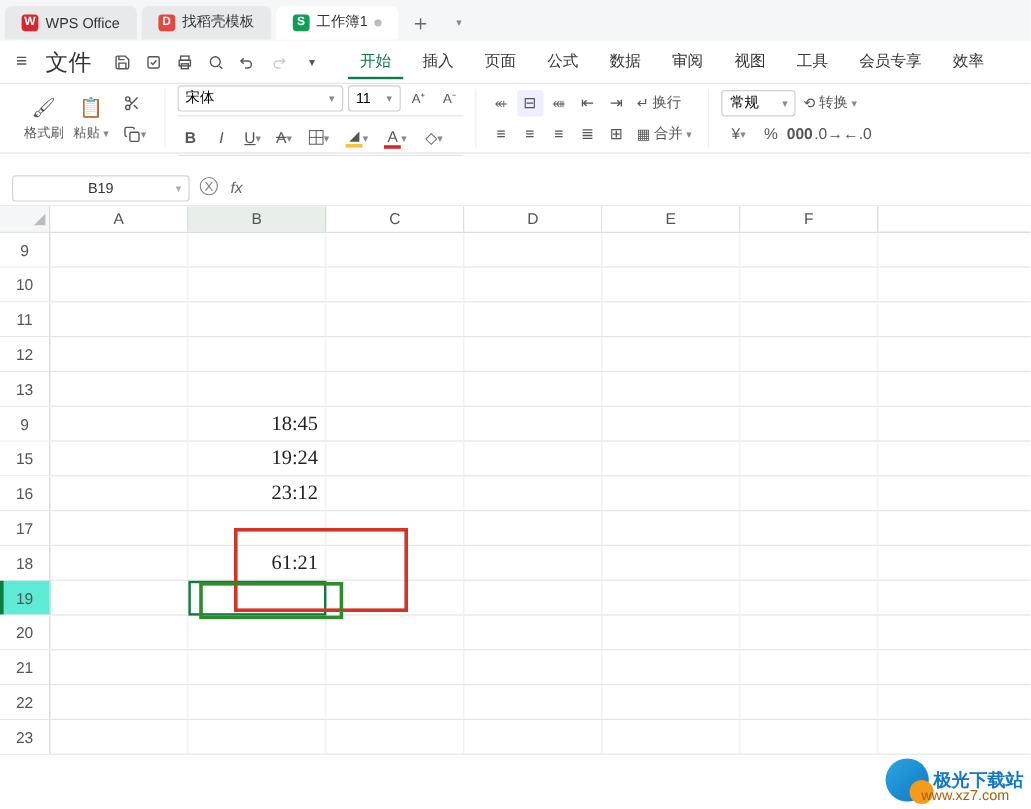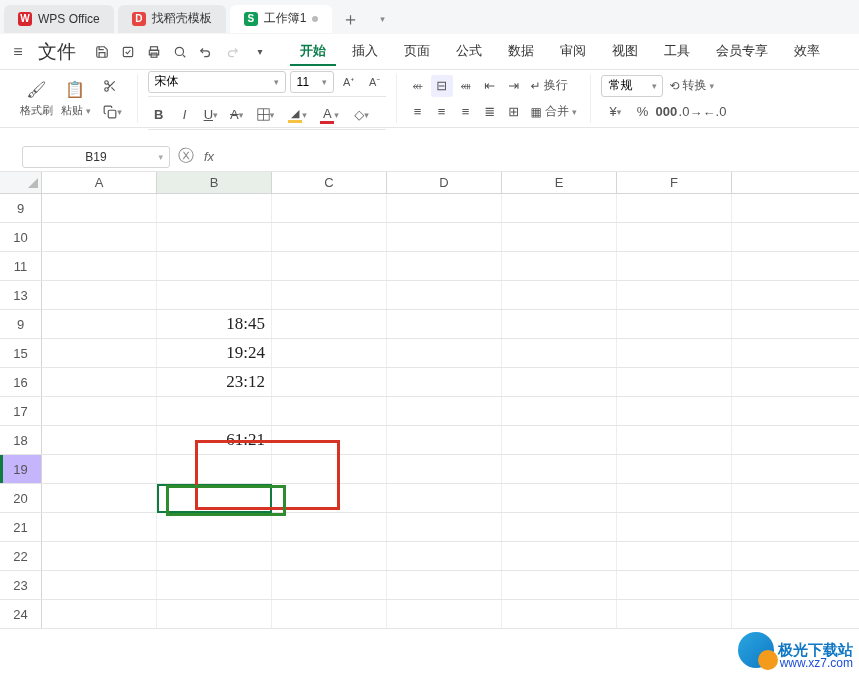--- a/index.html
+++ b/index.html
@@ -18,21 +18,21 @@
 
 
 .menurow { display: flex; align-items: center; height: 36px; background: #fff; border-bottom: 1px solid #e5e5e5; padding: 0 6px; }
 .btn-burger { width: 24px; height: 24px; display: flex; align-items: center; justify-content: center; color: #555; }
 .file-btn { font-size: 19px; color: #333; padding: 0 8px; }
 .mini-icons { display: flex; gap: 2px; margin-left: 6px; }
 .mini-icons div { width: 24px; height: 24px; display: flex; align-items: center; justify-content: center; color: #555; }
 .chev { color: #aaa; font-size: 10px; margin-left: 2px; }
 .menus { display: flex; margin-left: 18px; gap: 6px; }
 .menus div { font-size: 13px; color: #333; padding: 4px 10px; }
-.menus div.active { color: #0a7d4b; border-bottom: 2px solid #0a7d4b; font-weight: 700; }
+.menus div.active { color: #0a7d4b; border-bottom: 2px solid #0a7d4b; font-weight: 400; }
 
 
 .ribbon { display: flex; align-items: stretch; height: 58px; background: #fff; border-bottom: 1px solid #e5e5e5; padding: 4px 6px; gap: 0; }
 .rgroup { display: flex; align-items: center; padding: 0 10px; border-right: 1px solid #eee; }
 .rgroup:last-child { border-right: none; }
 .vbtn { display: flex; flex-direction: column; align-items: center; justify-content: center; font-size: 11px; color: #555; gap: 3px; padding: 0 4px; min-width: 34px; }
 .vbtn .ic { height: 20px; display: flex; align-items: center; justify-content: center; font-size: 16px; }
 .fontbox { display: flex; flex-direction: column; gap: 4px; }
 .fontbox .row { display: flex; align-items: center; gap: 4px; }
 .selbox { border: 1px solid #d0d0d0; height: 22px; font-size: 12px; padding: 0 6px; display: flex; align-items: center; background: #fff; border-radius: 3px; }
@@ -42,53 +42,53 @@
 .ibtn.wide { width: 28px; }
 .fillcolor .bar { width: 14px; height: 3px; background: #f5c242; }
 .fontcolor .bar { width: 14px; height: 3px; background: #d9262e; }
 .alnbox { display: flex; flex-direction: column; gap: 4px; }
 .alnrow { display: flex; align-items: center; gap: 2px; }
 .wrap-lbl { font-size: 12px; color: #555; display: flex; align-items: center; gap: 3px; padding: 0 4px; }
 .numbox { display: flex; flex-direction: column; gap: 4px; }
 
 
 .fbar { display: flex; align-items: center; height: 30px; border-bottom: 1px solid #e5e5e5; padding: 6px 10px; gap: 8px; margin-top: 14px; }
-.namebox { width: 148px; border: 1px solid #d5d5d5; height: 22px; border-radius: 3px; display: flex; align-items: center; justify-content: center; font-size: 12px; color: #333; background: #fff; position: relative; margin-left: 12px; }
+.namebox { width: 148px; border: 1px solid #d5d5d5; height: 22px; border-radius: 3px; display: flex; align-items: center; justify-content: center; font-size: 12px; color: #333; background: #fff; position: relative; }
 .namebox .dd { position: absolute; right: 6px; color: #aaa; font-size: 9px; }
 .fxwrap { display: flex; align-items: center; gap: 10px; flex: 1; }
 .fxwrap .cancel { color: #888; }
 .fxwrap .fx { font-style: italic; font-size: 13px; color: #666; text-align: right; }
 .formula-input { flex: 1; font-size: 12px; height: 20px; border: none; }
 
 
 .grid { position: relative; }
 .colhdr { display: flex; height: 22px; background: #fff; border-bottom: 1px solid #d5d5d5; }
 .corner { width: 42px; border-right: 1px solid #d5d5d5; background: #f5f6f7; display: flex; align-items: center; justify-content: flex-end; padding-right: 3px; }
 .corner svg { width: 10px; height: 10px; }
 .ch { border-right: 1px solid #d5d5d5; display: flex; align-items: center; justify-content: center; font-size: 13px; color: #555; background: #fff; }
 .ch.sel { background: #e8efe9; }
 .cA { width: 115px; } .cB { width: 115px; } .cC { width: 115px; } .cD { width: 115px; } .cE { width: 115px; } .cF { width: 115px; }
 .row { display: flex; height: 29px; border-bottom: 1px solid #e5e5e5; }
 .rh { width: 42px; border-right: 1px solid #d5d5d5; display: flex; align-items: center; justify-content: center; font-size: 13px; color: #555; background: #fff; }
-.rh.sel { background: #c4b5fd; position: relative; }
+.rh.sel { background: #5eead4; position: relative; }
 .rh.sel::before { content: ""; position: absolute; left: 0; top: 0; width: 3px; height: 100%; background: #0f7b3e; }
 .cell { border-right: 1px solid #eee; display: flex; align-items: center; justify-content: flex-end; padding-right: 6px; font-size: 17px; font-family: "SimSun", serif; color: #222; }
 .cell.cB { justify-content: flex-end; }
 
 
 .redbox { position: absolute; border: 3px solid #d63324; pointer-events: none; }
 .greenbox { position: absolute; border: 3px solid #2e8b2e; pointer-events: none; }
 .sel-outline { position: absolute; border: 2px solid #0f7b3e; pointer-events: none; }
 
 
 .wmark { position: absolute; right: 6px; bottom: 6px; display: flex; align-items: center; gap: 4px; }
 .wmark .logo { width: 36px; height: 36px; border-radius: 50%; background: linear-gradient(135deg,#2aa6e2,#1078c4); position: relative; }
 .wmark .logo::after { content:""; position:absolute; right:-4px; bottom:-2px; width:20px; height:20px; border-radius:50%; background:#f49b1b; }
 .wmark .txt { font-size: 15px; color: #1078c4; font-weight: bold; }
-.wmark .url { position: absolute; right: 0; bottom: -2px; font-size: 12px; color: #1d4ed8; }
+.wmark .url { position: absolute; right: 12px; bottom: -2px; font-size: 12px; color: #a16207; }
 
 .caret { font-size: 9px; color: #888; }
 </style>
 </head>
 <body>
 
 <div class="tabbar">
   <div class="apptab">
     <span class="icon wps-ico">W</span>
     <span>WPS Office</span>
@@ -352,20 +352,29 @@
       <div class="row">
         <div class="rh">11</div>
         <div class="cell cA"></div>
         <div class="cell cB"></div>
         <div class="cell cC"></div>
         <div class="cell cD"></div>
         <div class="cell cE"></div>
         <div class="cell cF"></div>
       </div>
       <div class="row">
+        <div class="rh">12</div>
+        <div class="cell cA"></div>
+        <div class="cell cB"></div>
+        <div class="cell cC"></div>
+        <div class="cell cD"></div>
+        <div class="cell cE"></div>
+        <div class="cell cF"></div>
+      </div>
+      <div class="row">
         <div class="rh">13</div>
         <div class="cell cA"></div>
         <div class="cell cB"></div>
         <div class="cell cC"></div>
         <div class="cell cD"></div>
         <div class="cell cE"></div>
         <div class="cell cF"></div>
       </div>
       <div class="row">
         <div class="rh">9</div>
@@ -443,29 +452,20 @@
         <div class="rh">22</div>
         <div class="cell cA"></div>
         <div class="cell cB"></div>
         <div class="cell cC"></div>
         <div class="cell cD"></div>
         <div class="cell cE"></div>
         <div class="cell cF"></div>
       </div>
       <div class="row">
         <div class="rh">23</div>
-        <div class="cell cA"></div>
-        <div class="cell cB"></div>
-        <div class="cell cC"></div>
-        <div class="cell cD"></div>
-        <div class="cell cE"></div>
-        <div class="cell cF"></div>
-      </div>
-      <div class="row">
-        <div class="rh">24</div>
         <div class="cell cA"></div>
         <div class="cell cB"></div>
         <div class="cell cC"></div>
         <div class="cell cD"></div>
         <div class="cell cE"></div>
         <div class="cell cF"></div>
       </div>
     </div>
 
   <div class="sel-outline" style="left:157px; top:312px; width:115px; height:29px"></div>

